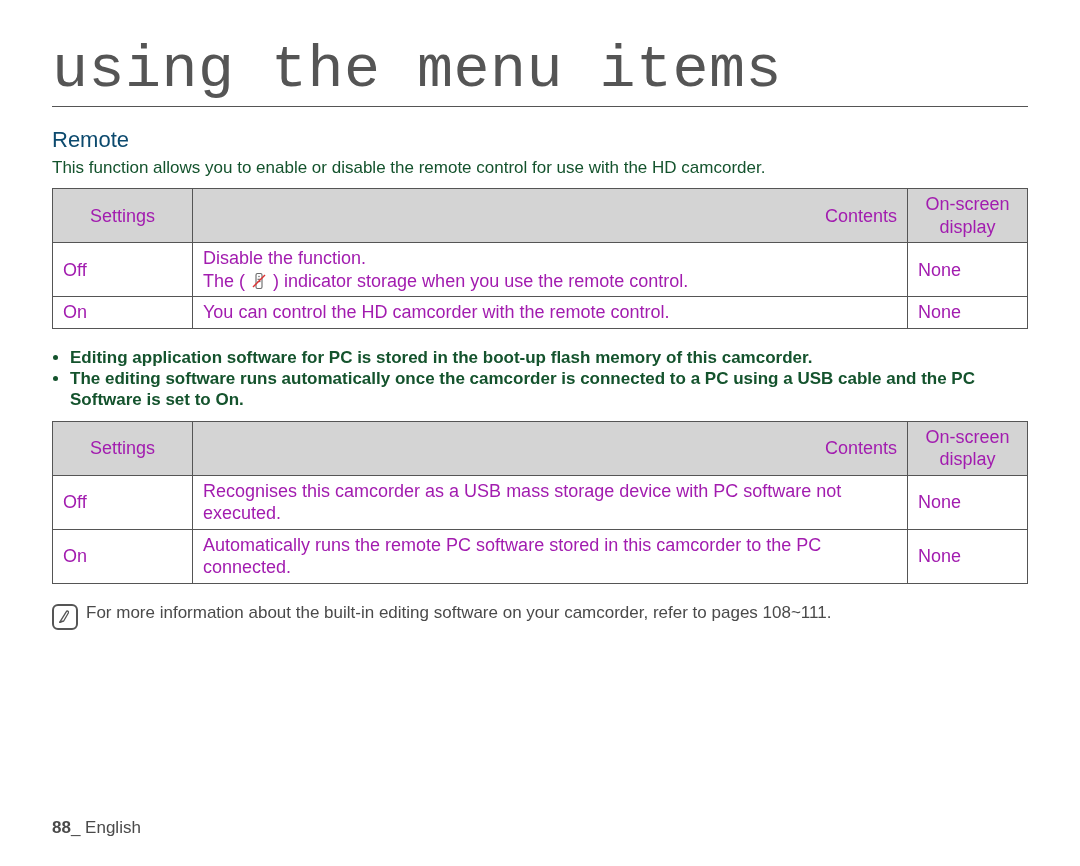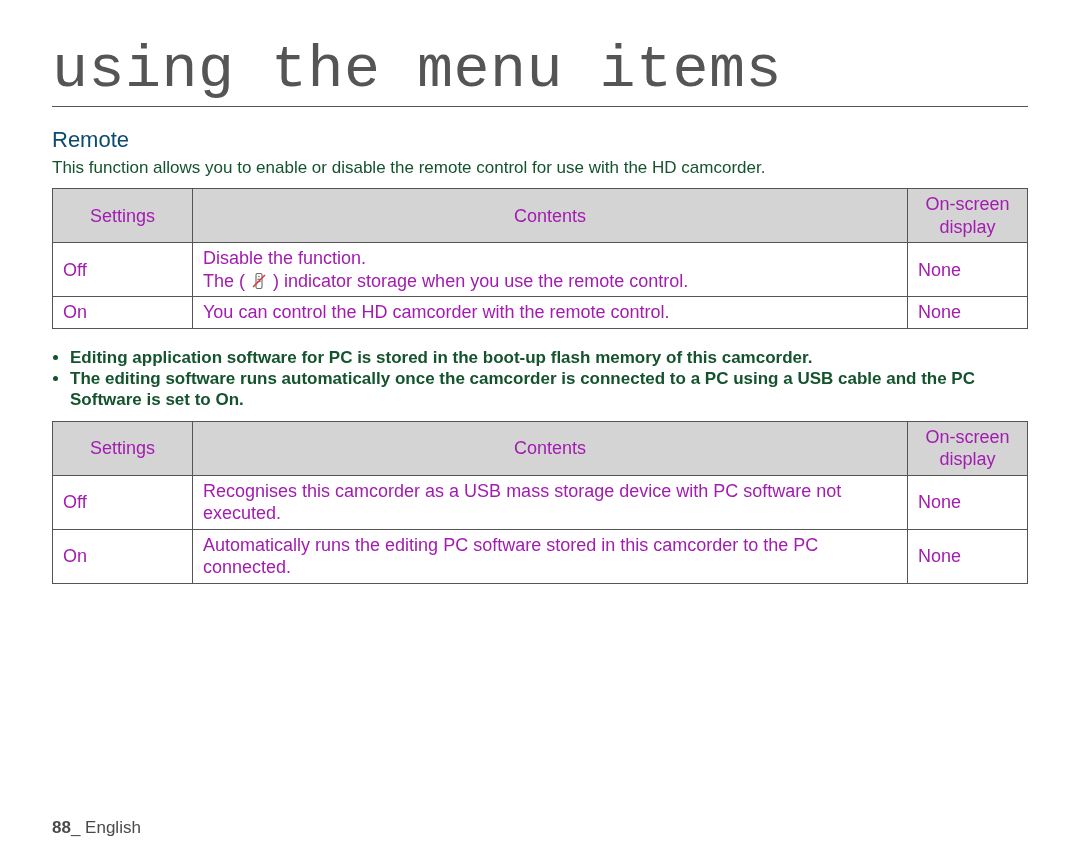--- a/index.html
+++ b/index.html
@@ -57,21 +57,21 @@
   table.settings th, table.settings td {
     border: 1px solid #555;
     padding: 4px 10px;
     text-align: left;
     vertical-align: middle;
     line-height: 1.25;
   }
   table.settings th {
     background: #d4d4d4;
     font-weight: 400;
-    text-align: center;
+    text-align: right;
   }
   .col-settings { width: 140px; text-align: center !important; }
   .col-display  { width: 120px; text-align: center !important; }
   td.center { text-align: center; margin-left: 40px; }
   .note-row {
     display: flex;
     align-items: flex-start;
     gap: 8px;
     font-size: 17px;
     color: #4a4a4a;
@@ -164,24 +164,33 @@
       </tr>
     </thead>
     <tbody>
       <tr>
         <td class="center">Off</td>
         <td>Recognises this camcorder as a USB mass storage device with PC software not executed.</td>
         <td class="center">None</td>
       </tr>
       <tr>
         <td class="center">On</td>
-        <td>Automatically runs the editing PC software stored in this camcorder to the PC connected.</td>
+        <td>Automatically runs the remote PC software stored in this camcorder to the PC connected.</td>
         <td class="center">None</td>
       </tr>
     </tbody>
   </table>
 
+  <div class="note-row">
+    <span class="note-icon">
+      <svg viewBox="0 0 24 24">
+        <path d="M4 20 L14 4 C15 2 18 3 17 6 L10 18 Z" fill="none" stroke="#555" stroke-width="2" stroke-linejoin="round"></path>
+        <path d="M4 20 L8 18" stroke="#555" stroke-width="2"></path>
+      </svg>
+    </span>
+    <span>For more information about the built-in editing software on your camcorder, refer to pages 108~111.</span>
+  </div>
 
   <div class="footer">
     <span class="pagenum">88</span><span>_ </span><span>English</span>
   </div>
 
 </div>
 
 </body></html>

